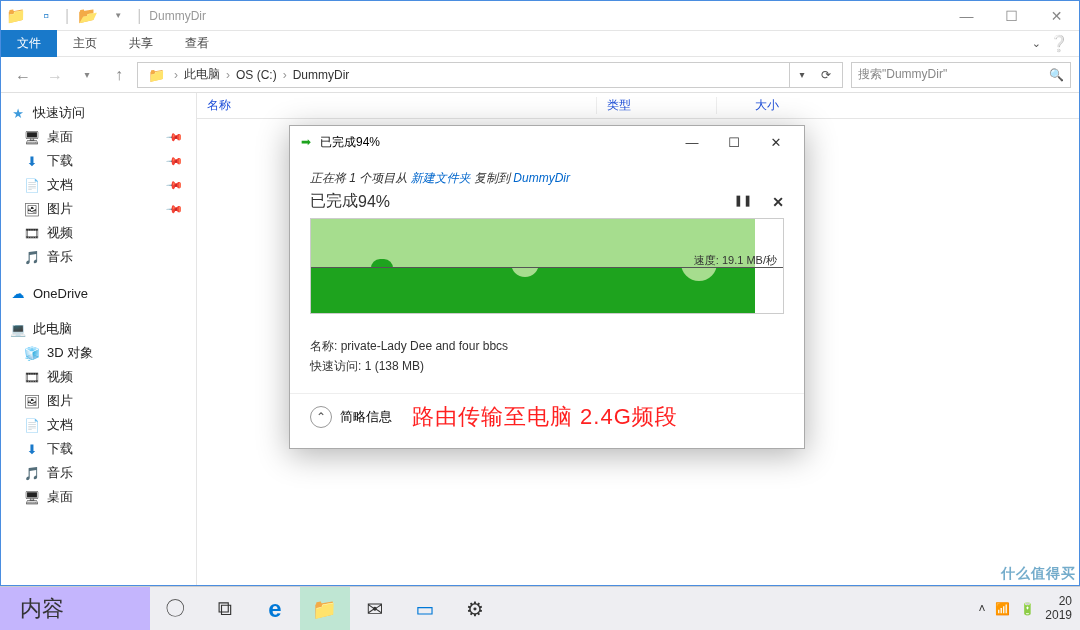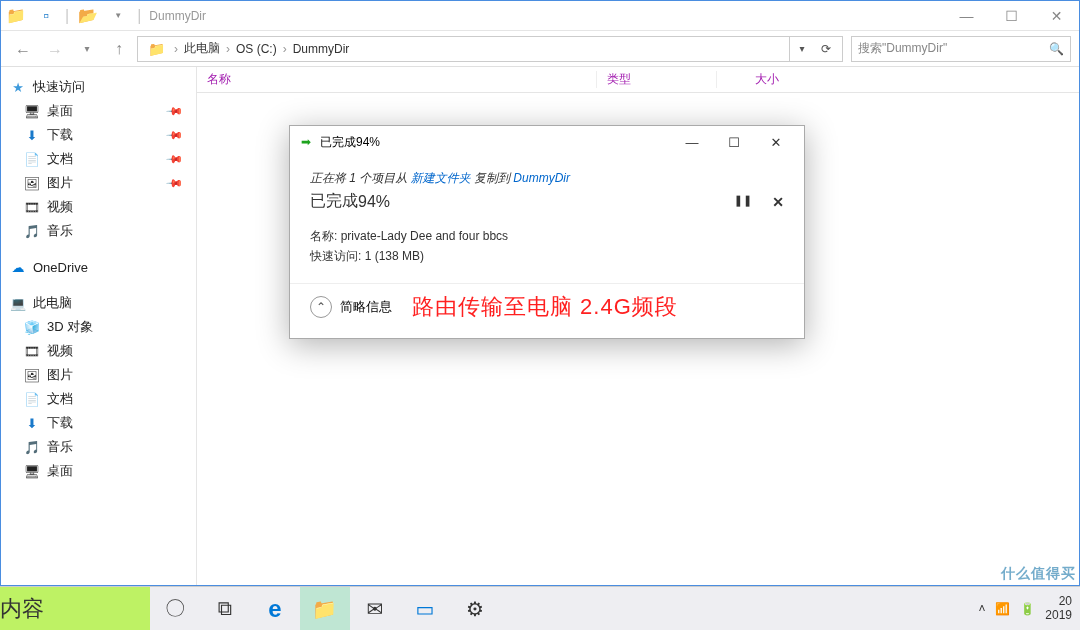--- a/index.html
+++ b/index.html
@@ -25,21 +25,21 @@
   .searchbox { width: 220px; height: 26px; border: 1px solid #ccc; display: flex; align-items: center; padding: 0 6px; font-size: 12px; color: #888; margin-left: 4px; background:#fff; }
   .searchbox .sicon { margin-left: auto; color: #555; }
   .body { flex: 1; display: flex; overflow: hidden; }
   .sidebar { width: 196px; border-right: 1px solid #e5e5e5; padding: 6px 0; font-size: 13px; overflow: hidden; }
   .sb-group { padding: 2px 0; }
   .sb-item { display: flex; align-items: center; height: 24px; padding-left: 22px; color: #222; }
   .sb-root { padding-left: 8px; font-weight: 400; }
   .sb-icon { width: 18px; height: 18px; margin-right: 6px; display: inline-flex; align-items: center; justify-content: center; font-size: 13px; }
   .sb-pin { margin-left: auto; margin-right: 14px; color: #666; font-size: 11px; transform: rotate(45deg); }
   .content { flex: 1; position: relative; }
-  .colhdr { height: 26px; border-bottom: 1px solid #e5e5e5; display: flex; align-items: center; font-size: 12px; color: #a21caf; }
+  .colhdr { height: 26px; border-bottom: 1px solid #e5e5e5; display: flex; align-items: center; font-size: 12px; color: #1d4ed8; }
   .colhdr > div { padding: 0 10px; }
   .col-name { width: 400px; border-right: 1px solid #eee; }
   .col-date { width: 180px; border-right: 1px solid #eee; }
   .col-type { width: 120px; border-right: 1px solid #eee; }
   .col-size { width: 100px; text-align: center; }
   .copydlg { position: absolute; left: 289px; top: 125px; width: 516px; background: #fff; border: 1px solid #aaa; box-shadow: 0 6px 30px rgba(0,0,0,0.3); }
   .cd-title { height: 32px; display: flex; align-items: center; padding: 0 8px; font-size: 12px; }
   .cd-title-icon { width:16px; height:16px; margin-right:6px; display:flex;align-items:center;justify-content:center; }
   .cd-wctrl { margin-left: auto; display: flex; gap: 2px; }
   .cd-wctrl div { width: 40px; height: 28px; display: flex; align-items: center; justify-content: center; color: #333; font-size: 13px; }
@@ -49,27 +49,27 @@
   .cd-prog { font-size: 16px; margin: 4px 0 6px 0; display:flex; align-items:center; }
   .cd-prog-ctrl { margin-left:auto; display:flex; gap:20px; font-size:14px; }
   .graph { width: 100%; height: 96px; border: 1px solid #ccc; position: relative; background: #fff; overflow:hidden; }
   .graph-top { position:absolute; left:0; top:0; width:94%; height:48px; background:#a6dd8e; }
   .graph-bot { position:absolute; left:0; top:48px; width:94%; height:48px; background:#1ea31e; }
   .graph-wave1 { position:absolute; left:200px; top:44px; width:28px; height:14px; background:#a6dd8e; border-radius: 0 0 14px 14px; }
   .graph-wave2 { position:absolute; left:370px; top:44px; width:36px; height:18px; background:#a6dd8e; border-radius: 0 0 18px 18px; }
   .graph-wave3 { position:absolute; left:60px; top:40px; width:22px; height:9px; background:#1ea31e; border-radius:11px 11px 0 0; }
   .graph-speedlbl { position:absolute; right:4px; top:34px; font-size:11px; background:rgba(255,255,255,0); padding:0 2px; }
   .graph-speedline { position:absolute; left:0; top:48px; width:100%; height:1px; background:#555; }
-  .cd-meta { font-size: 12px; margin-top: 14px; line-height: 1.7; }
+  .cd-meta { font-size: 12px; margin-top: 22px; line-height: 1.7; }
   .cd-foot { display:flex; align-items:center; padding: 8px 20px 16px 20px; border-top: 1px solid #eee; margin-top:10px; }
   .cd-up { width:22px; height:22px; border:1px solid #999; border-radius:50%; display:flex;align-items:center;justify-content:center; font-size:12px; margin-right:8px; color:#555;}
   .cd-footlbl { font-size: 13px; }
   .annot { color: #ff2020; font-size: 22px; margin-left: 20px; letter-spacing:1px; }
   .taskbar { position: absolute; left: 0; bottom: 0; width: 1080px; height: 44px; background: #eeeef2; border-top: 1px solid #ccc; display: flex; align-items: center; }
-  .tb-cut { width: 150px; height: 100%; background: #bef264; display:flex; align-items:center; font-size: 22px; color:#333; padding-left:0; }
+  .tb-cut { width: 150px; height: 100%; background: #c4b5fd; display:flex; align-items:center; font-size: 22px; color:#333; padding-left:20px; }
   .task-item { width: 50px; height: 44px; display: flex; align-items: center; justify-content: center; font-size: 20px; color:#333; }
   .task-item.edge { color:#0078d7; }
   .task-item.folder { background: #bfe6d3; }
   .tray { margin-left: auto; display: flex; align-items: center; gap: 10px; padding-right: 8px; font-size: 12px; color: #333; }
   .watermark { position:absolute; right:4px; bottom:47px; font-size:14px; color:#0369a1; opacity:.55; font-weight:bold; letter-spacing:1px;}
   .star-icon { color:#3f9bdc; }
   .folder-y { color:#f0b429; }
 </style>
 </head>
 <body>
@@ -83,20 +83,30 @@
     <span class="tb-icon" style="font-size:8px;color:#888">▼</span>
     <span class="tb-sep">|</span>
     <span class="tb-title">DummyDir</span>
     <div class="tb-wctrl">
       <div>—</div>
       <div>☐</div>
       <div>✕</div>
     </div>
   </div>
 
+  <div class="ribbon">
+    <div class="filetab">文件</div>
+    <div class="rtab">主页</div>
+    <div class="rtab">共享</div>
+    <div class="rtab">查看</div>
+    <div class="rhelp">
+      <span style="font-size:11px;color:#555">⌄</span>
+      <span style="color:#1979ca">❔</span>
+    </div>
+  </div>
 
   <div class="navbar">
     <div class="navbtn">←</div>
     <div class="navbtn" style="color:#ccc">→</div>
     <div class="navbtn" style="font-size:10px;color:#888">▾</div>
     <div class="navbtn">↑</div>
     <div class="addrbar">
       <span class="tb-icon folder-y" style="font-size:14px">📁</span>
       <span class="crumb-sep">›</span>
       <span class="crumb">此电脑</span>
@@ -218,20 +228,29 @@
       <span>正在将 1 个项目从 </span><span class="link">新建文件夹</span><span> 复制到 </span><span class="link">DummyDir</span>
     </div>
     <div class="cd-prog">
       <span>已完成 </span>
         <span>94%</span>
       <div class="cd-prog-ctrl">
         <span style="font-size:11px">❚❚</span>
         <span style="font-weight:bold">✕</span>
       </div>
     </div>
+    <div class="graph">
+      <div class="graph-top"></div>
+      <div class="graph-bot"></div>
+      <div class="graph-wave3"></div>
+      <div class="graph-wave1"></div>
+      <div class="graph-wave2"></div>
+      <div class="graph-speedline"></div>
+      <div class="graph-speedlbl"><span>速度: </span><span>19.1 MB/秒</span></div>
+    </div>
     <div class="cd-meta">
       <div><span>名称: </span><span>private-Lady Dee and four bbcs</span></div>
       <div><span>快速访问: </span><span>1 (138 MB)</span></div>
     </div>
   </div>
   <div class="cd-foot">
     <div class="cd-up">⌃</div>
     <div class="cd-footlbl">简略信息</div>
     <div class="annot">路由传输至电脑 2.4G频段</div>
   </div>

